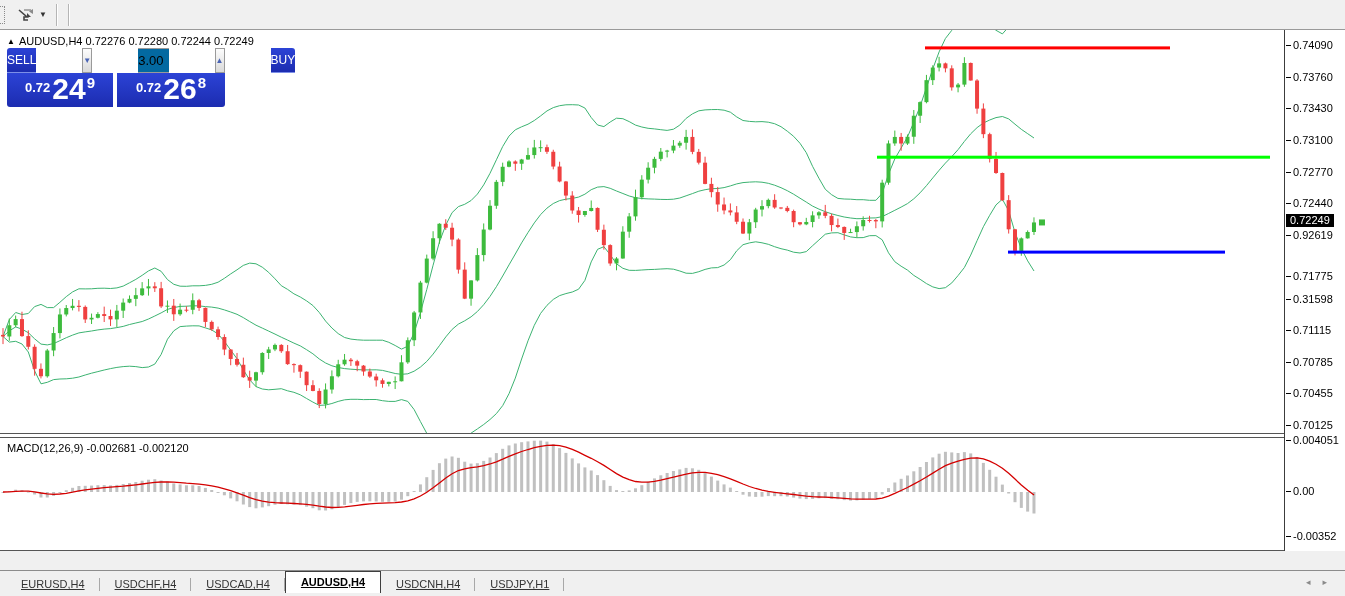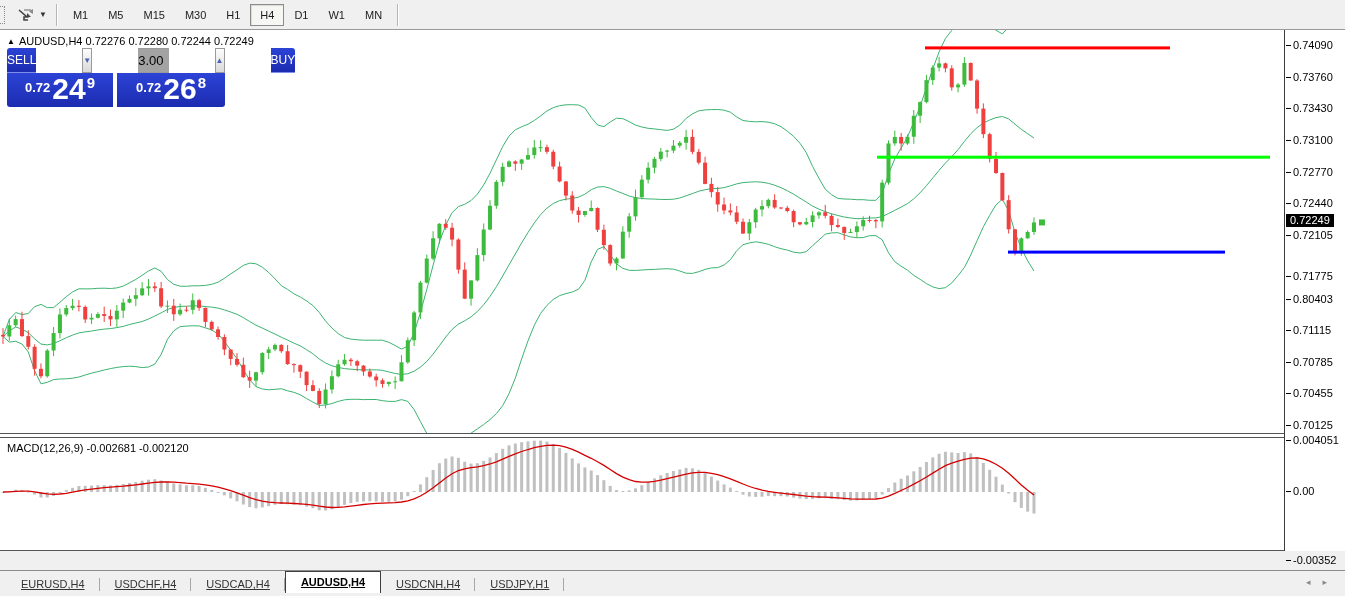--- a/index.html
+++ b/index.html
@@ -24,21 +24,21 @@
   #trade-panel{position:absolute;top:18px;left:7px;width:218px;z-index:6;font-family:"Liberation Sans",sans-serif;}
   #tp-row1{display:flex;height:25px;gap:46px;}
   .tp-blue{background:linear-gradient(180deg,#2c43d6,#1c2cb0);color:#fff;}
   #tp-sell{width:50px;border-radius:3px 0 0 0;display:flex;align-items:center;justify-content:center;
            font-size:12px;border-bottom:1px solid #7d8fe8;}
   #tp-buy{width:60px;border-radius:0 3px 0 0;display:flex;align-items:center;justify-content:center;
           font-size:12px;border-bottom:1px solid #7d8fe8;}
   .tp-spin{width:18px;background:linear-gradient(#fdfdfd,#d9d9d9);border:1px solid #9a9a9a;
            box-sizing:border-box;display:flex;align-items:center;justify-content:center;
            font-size:8px;color:#4a64b4;}
-  #tp-vol{width:72px;background:#a3a3a3;border-top:1px solid #9a9a9a;border-bottom:1px solid #9a9a9a;
+  #tp-vol{width:72px;background:#0369a1;border-top:1px solid #9a9a9a;border-bottom:1px solid #9a9a9a;
           box-sizing:border-box;font-size:13px;color:#000;text-align:right;line-height:23px;padding-right:5px;}
   #tp-row2{display:flex;height:34px;margin-top:0;}
   .tp-price{display:flex;align-items:center;justify-content:center;padding-bottom:2px;}
   #tp-sellprice{width:106px;border-radius:0 0 0 3px;margin-right:4px;}
   #tp-buyprice{width:108px;border-radius:0 0 3px 0;}
   .tp-pfx{font-size:13px;font-weight:bold;margin-right:2px;margin-bottom:3px;}
   .tp-big{font-size:30px;font-weight:bold;line-height:30px;}
   .tp-sup{font-size:15px;font-weight:bold;margin-bottom:13px;margin-left:1px;}
   
   #macd-label{position:absolute;top:412px;left:7px;font-size:11px;color:#000;white-space:nowrap;z-index:5;}
@@ -69,31 +69,20 @@
 <div id="toolbar">
   <div class="tb-frag"></div>
   <svg class="tb-icon" viewBox="0 0 22 16">
     <path d="M4 3 L12 10 L9 10 L9 13 L13 13" fill="none" stroke="#444" stroke-width="1.6"></path>
     <path d="M12 10 L12 6 L16 10 Z" fill="#444"></path>
     <path d="M16 3 L9 3" stroke="#9a9a9a" stroke-width="1.6" fill="none"></path>
     <path d="M18 2 L18 7 L14 4.5 Z" fill="#8a8a8a"></path>
   </svg>
   <span class="tb-caret">▼</span>
   <div class="tb-sep"></div>
-  <div id="tf-box" style="display:flex;">
-      <div class="tf-btn">M1</div>
-      <div class="tf-btn">M5</div>
-      <div class="tf-btn">M15</div>
-      <div class="tf-btn">M30</div>
-      <div class="tf-btn">H1</div>
-      <div class="tf-btn active">H4</div>
-      <div class="tf-btn">D1</div>
-      <div class="tf-btn">W1</div>
-      <div class="tf-btn">MN</div>
-    </div>
   <div class="tb-sep"></div>
 </div>
 
 <div id="chart-wrap">
   <svg id="chart-svg" width="1285" height="521">
       <defs>
         <clipPath id="mainClip">
           <rect x="0" y="0" width="1284" height="403"></rect>
         </clipPath>
         <clipPath id="macdClip">
@@ -651,31 +640,31 @@
     <span>-0.002120</span>
   </div>
 
   <div id="price-axis">
       <div class="ax-label" style="top: 9px;">0.74090</div>
       <div class="ax-label" style="top: 41px;">0.73760</div>
       <div class="ax-label" style="top: 72px;">0.73430</div>
       <div class="ax-label" style="top: 104px;">0.73100</div>
       <div class="ax-label" style="top: 136px;">0.72770</div>
       <div class="ax-label" style="top: 167px;">0.72440</div>
-      <div class="ax-label" style="top: 199px;">0.72105</div>
+      <div class="ax-label" style="top: 199px;">0.92619</div>
       <div class="ax-label" style="top: 240px;">0.71775</div>
-      <div class="ax-label" style="top: 263px;">0.80403</div>
+      <div class="ax-label" style="top: 263px;">0.31598</div>
       <div class="ax-label" style="top: 294px;">0.71115</div>
       <div class="ax-label" style="top: 326px;">0.70785</div>
       <div class="ax-label" style="top: 357px;">0.70455</div>
       <div class="ax-label" style="top: 389px;">0.70125</div>
       <div id="cur-price" style="top: 184px;">0.72249</div>
       <div class="ax-label" style="top: 404px;">0.004051</div>
       <div class="ax-label" style="top: 455px;">0.00</div>
-      <div class="ax-label" style="top: 524px;">-0.00352</div>
+      <div class="ax-label" style="top: 500px;">-0.00352</div>
     </div>
   <div id="time-axis">
       <div class="t-tick" style="left: 22px;"></div>
       <div class="t-label" style="left: 30px;">9 Oct 2018</div>
       <div class="t-tick" style="left: 87px;"></div>
       <div class="t-label" style="left: 87px;">12 Oct 00:00</div>
       <div class="t-tick" style="left: 157px;"></div>
       <div class="t-label" style="left: 157px;">16 Oct 18:00</div>
       <div class="t-tick" style="left: 222px;"></div>
       <div class="t-label" style="left: 222px;">19 Oct 10:00</div>

